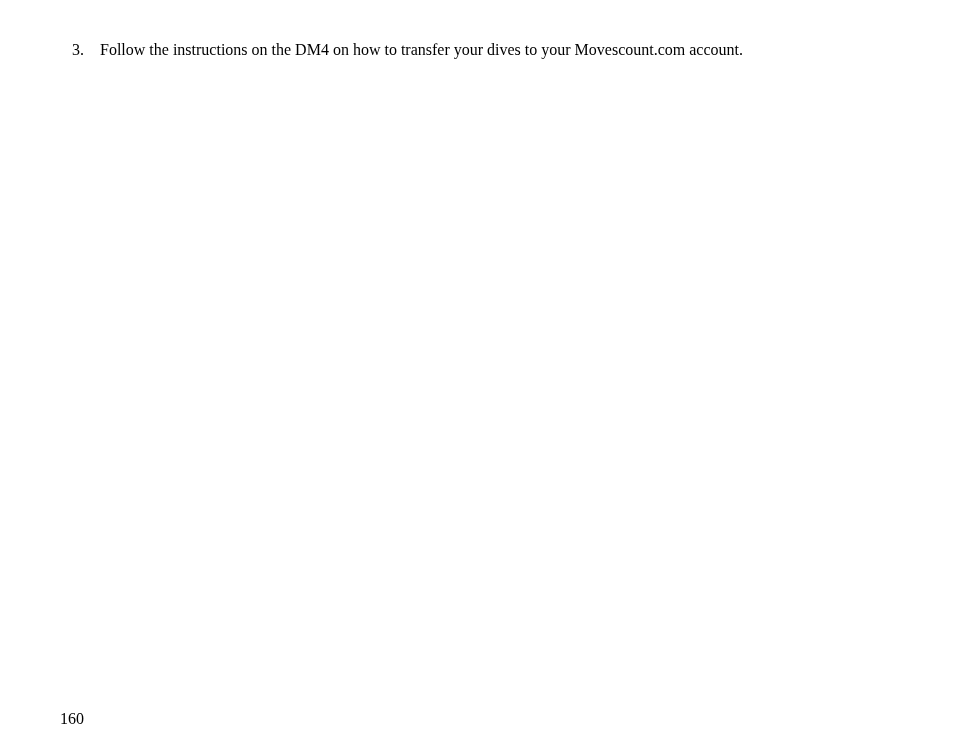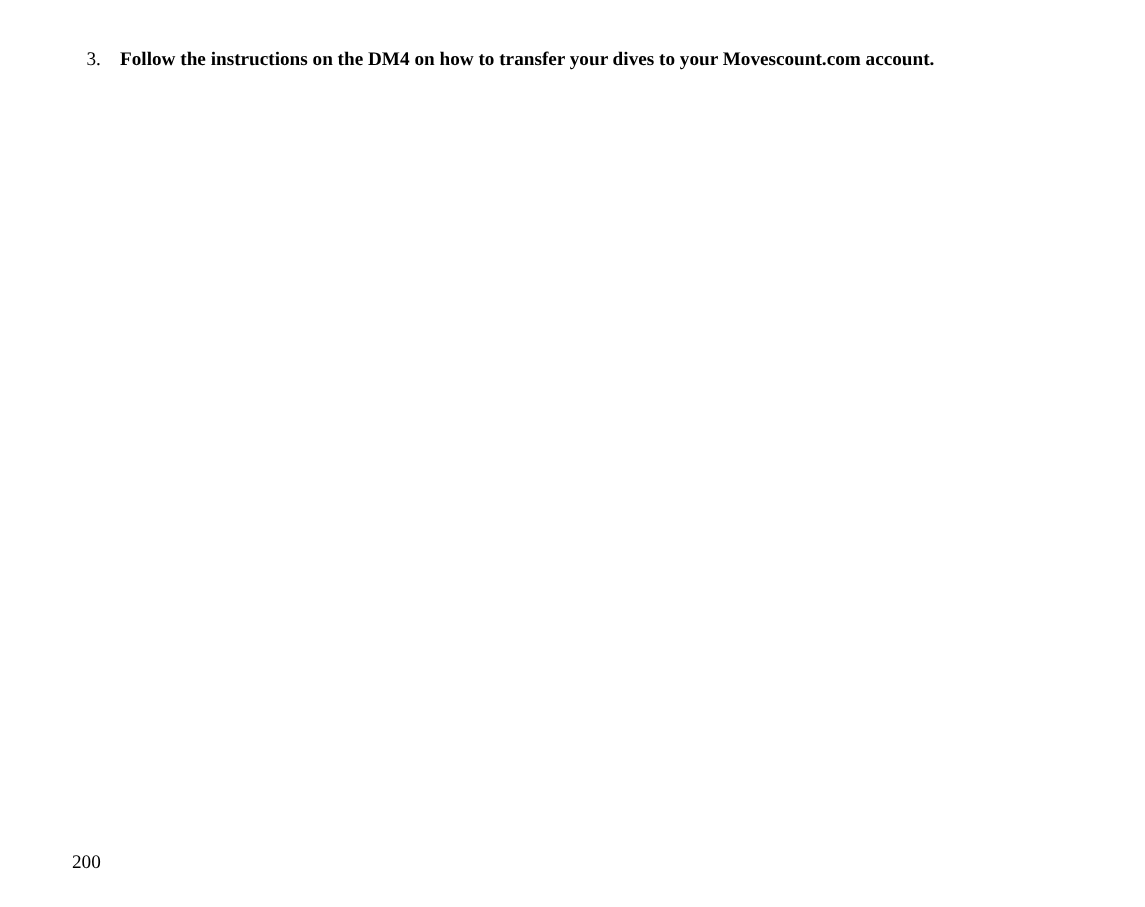--- a/index.html
+++ b/index.html
@@ -41,34 +41,33 @@
       padding-right: 16px;
       font-size: 16px;
       line-height: 1.5;
     }
 
     .list-text {
       flex: 1;
       font-size: 16px;
       line-height: 1.5;
       text-align: justify;
-      font-weight: bold;
     }
 
     .page-number {
       position: absolute;
       bottom: 28px;
       left: 60px;
       font-size: 16px;
       font-family: serif;
     }
   </style>
 </head>
 <body>
 
 <div class="page-content">
   <div class="list-item">
     <span class="list-number">3.</span>
     <span class="list-text">Follow the instructions on the DM4 on how to transfer your dives to your Movescount.com account.</span>
   </div>
 </div>
 
-<div class="page-number">200</div>
+<div class="page-number">160</div>
 
 </body></html>

